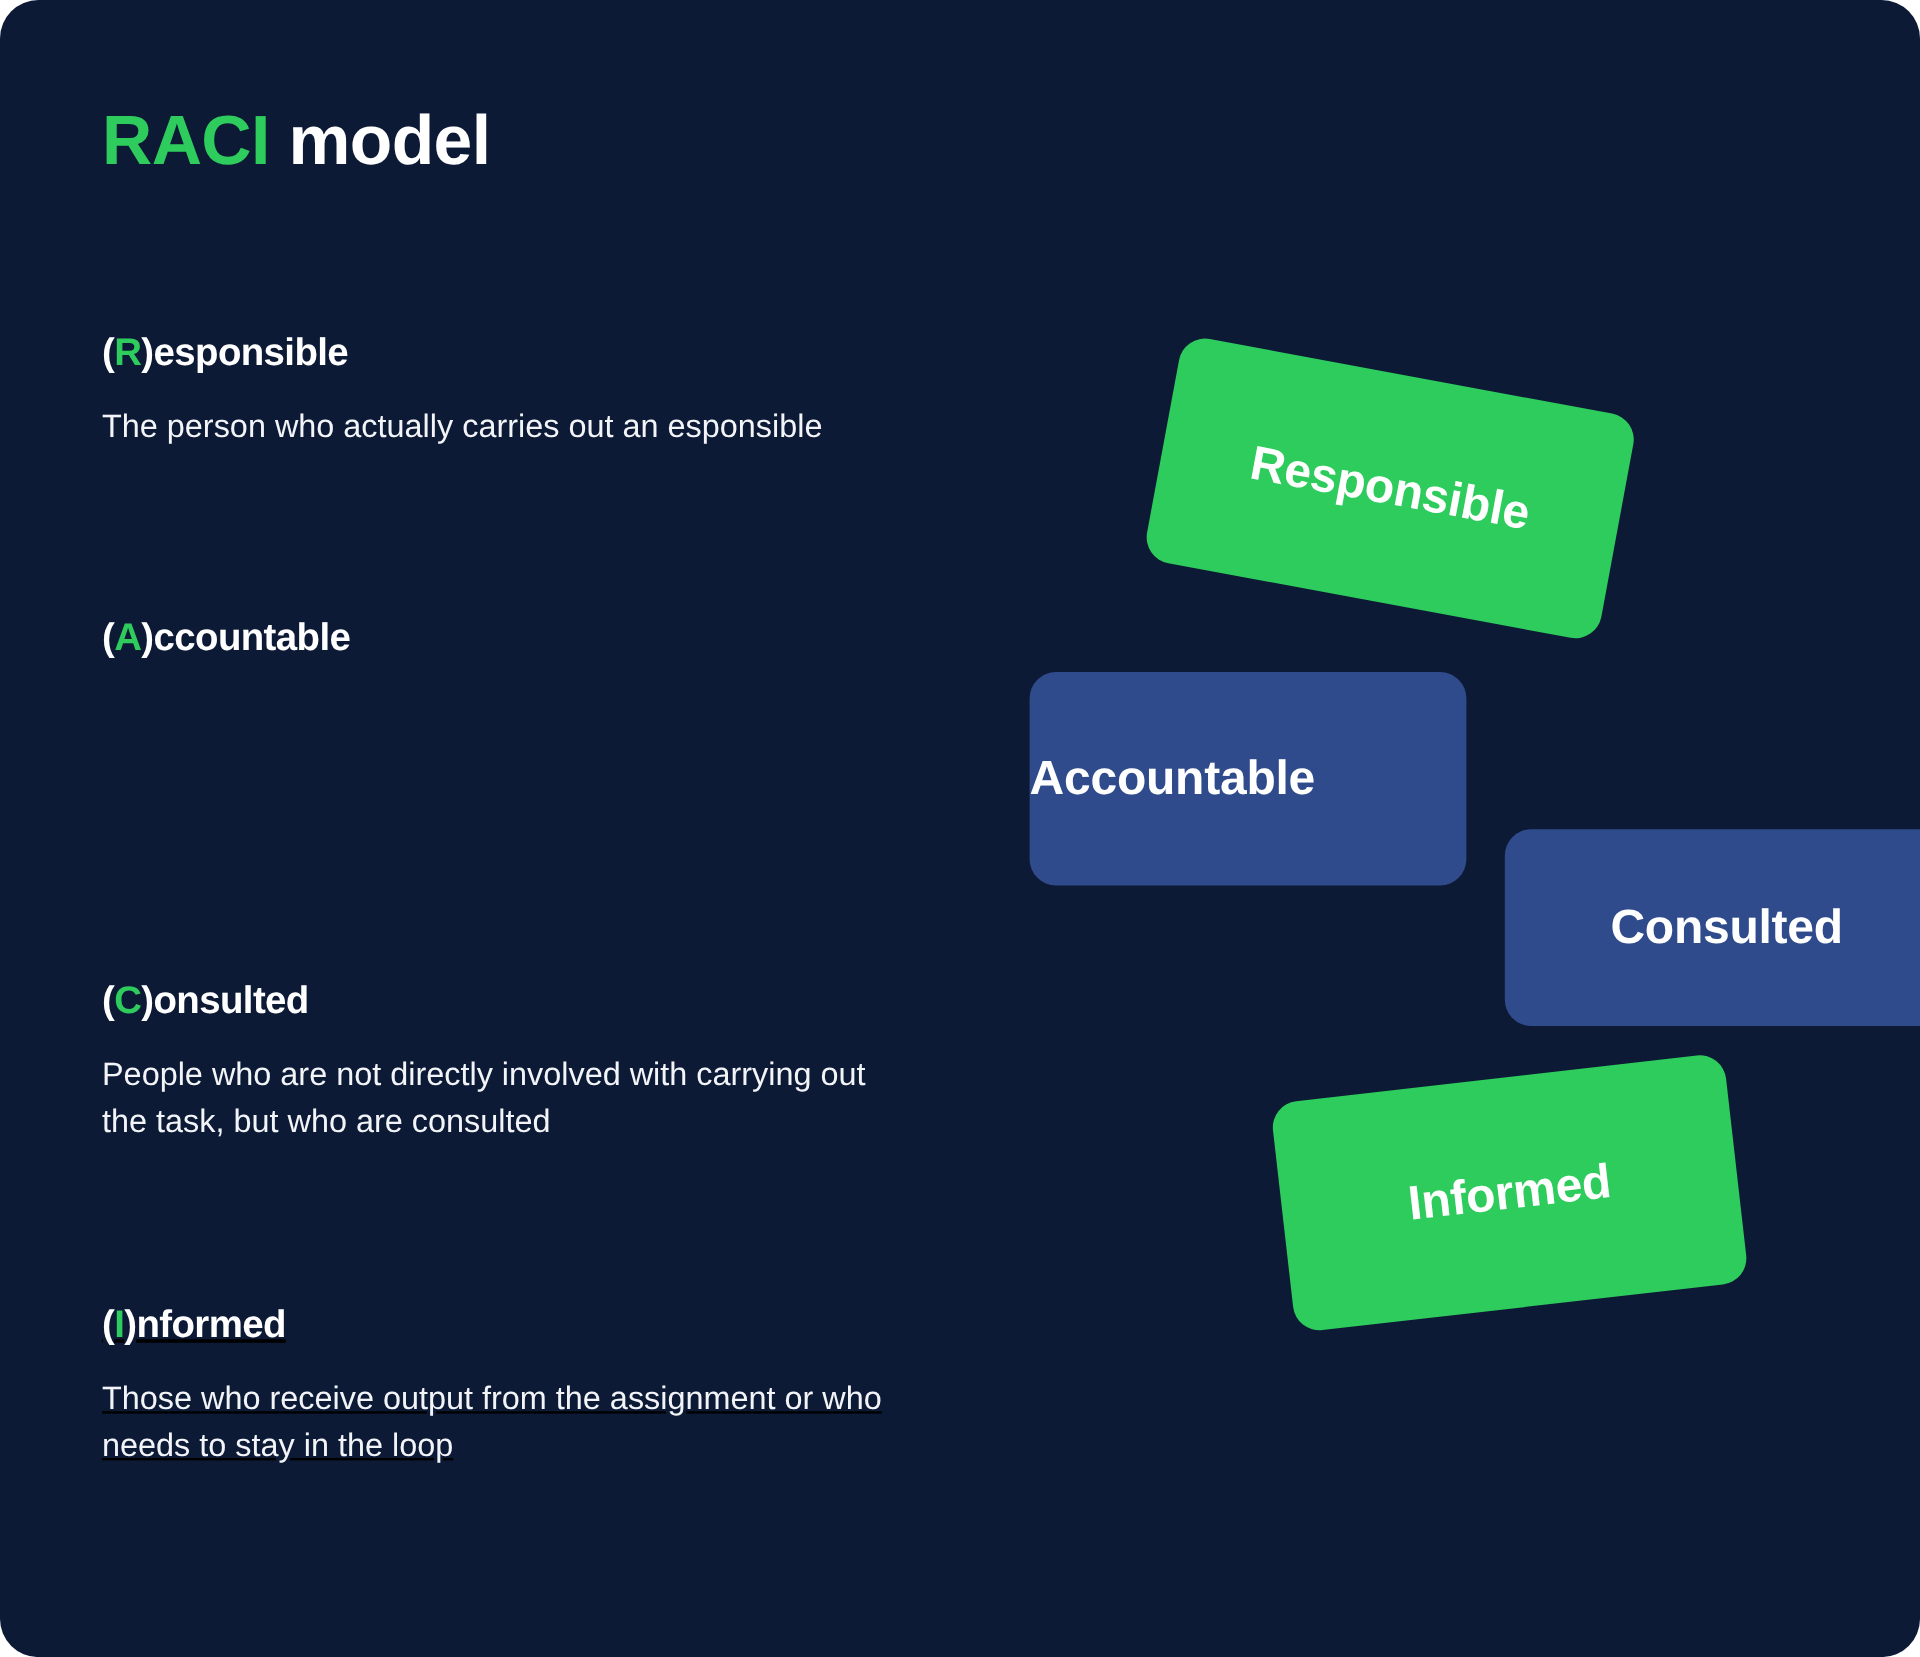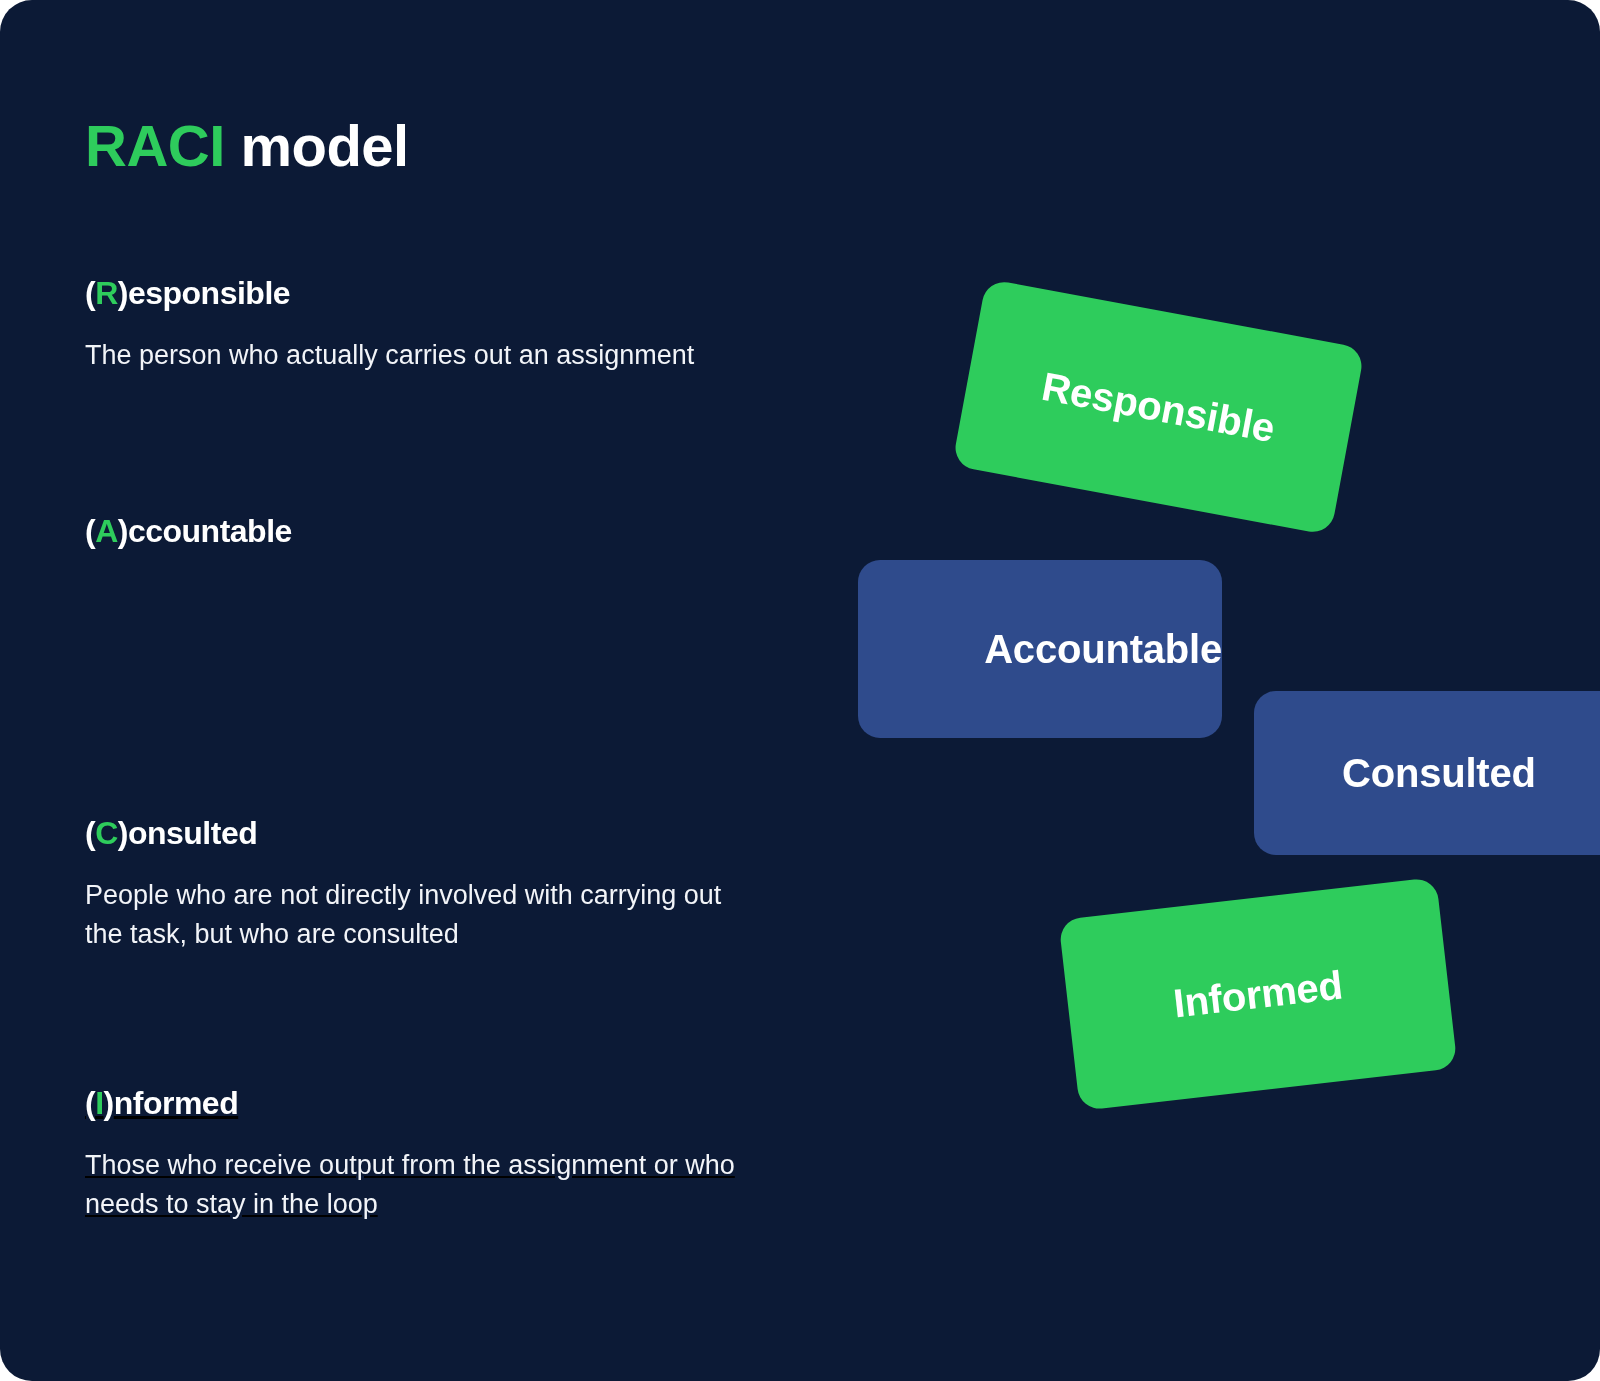--- a/index.html
+++ b/index.html
@@ -21,21 +21,20 @@
   }
 
   #page-title{
     position:absolute;
     left:0; top:84px;
     font-size:58px;
     font-weight:700;
     letter-spacing:-0.5px;
     color:#ffffff;
     white-space:nowrap;
-    margin-top:28px;
   }
   #page-title .accent{color:#2ecc5c;}
 
   .role-block{position:absolute;left:0;width:700px;}
   .role-heading{
     font-size:32px;
     font-weight:700;
     color:#ffffff;
     letter-spacing:-0.5px;
     margin:0 0 24px 0;
@@ -82,21 +81,21 @@
     left:966px; top:312px;
     width:385px; height:190px;
     background:#2ecc5c;
     transform:rotate(10.5deg);
     justify-content:center;
   }
   #card-accountable{
     left:858px; top:560px;
     width:364px; height:178px;
     background:#2f4b8c;
-    justify-content:flex-end;
+    justify-content:flex-start;
   }
   #card-consulted{
     left:1254px; top:691px;
     width:420px; height:164px;
     background:#2f4b8c;
     justify-content:flex-start;
     padding-left:88px;
   }
   #card-informed{
     left:1068px; top:898px;
@@ -114,21 +113,21 @@
   <div id="left-column">
 
     <div id="page-title">
       <span class="accent">RACI</span><span> model</span>
     </div>
 
     <div class="role-block" id="block-responsible">
       <div class="role-heading">
         <span>(</span><span class="accent">R</span><span>)</span><span>esponsible</span>
       </div>
-      <p class="role-desc">The person who actually carries out an assignment</p>
+      <p class="role-desc">The person who actually carries out an esponsible</p>
     </div>
 
     <div class="role-block" id="block-accountable">
       <div class="role-heading">
         <span>(</span><span class="accent">A</span><span>)</span><span>ccountable</span>
       </div>
     </div>
 
     <div class="role-block" id="block-consulted">
       <div class="role-heading">

